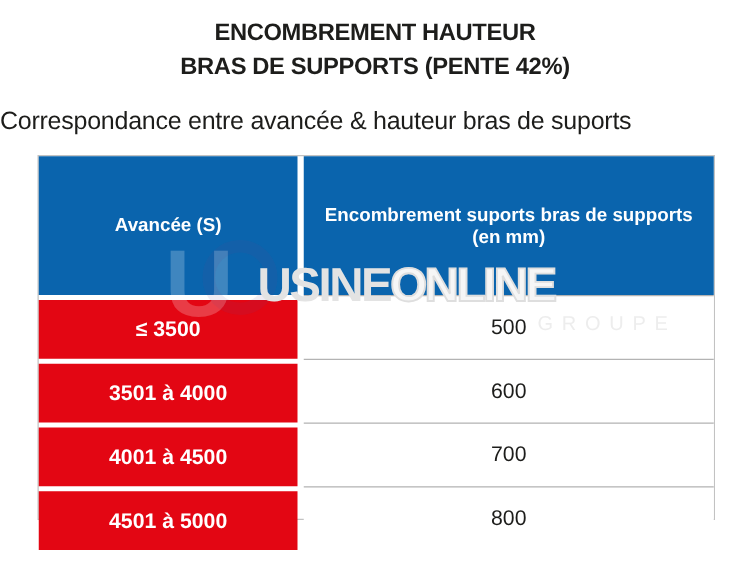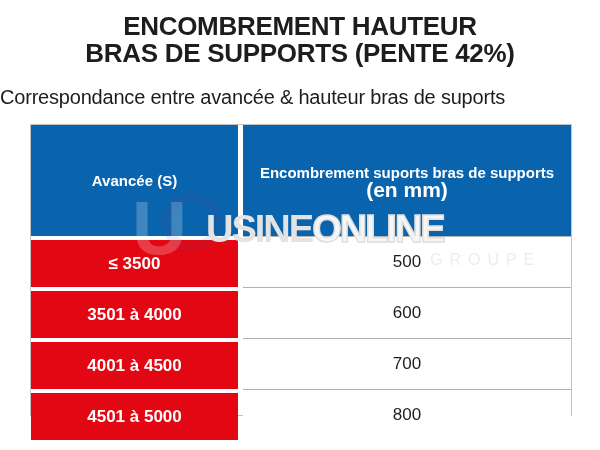--- a/index.html
+++ b/index.html
@@ -7,21 +7,21 @@
     width:600px;height:450px;background:#ffffff;
     font-family:"Liberation Sans", sans-serif;
     position:relative;overflow:hidden;
     -webkit-font-smoothing:antialiased;
   }
   .page{position:absolute;inset:0;width:600px;height:450px;}
 
   
   .title{
     position:absolute;top:13px;left:0;width:600px;
-    text-align:center;font-weight:bold;font-size:26px;line-height:27px;
+    text-align:center;font-weight:bold;font-size:19px;line-height:27px;
     color:#1d1d1b;letter-spacing:-0.3px;
   }
   .subtitle{
     position:absolute;top:86px;left:0;width:596px;
     text-align:left;font-size:20px;color:#1d1d1b;letter-spacing:-0.2px;
   }
 
   
   .table{
     position:absolute;left:30px;top:124px;width:540px;height:290px;
@@ -29,21 +29,21 @@
   }
   .col-left{position:absolute;left:0;top:0;width:207px;height:290px;}
   .col-right{position:absolute;left:212px;top:0;width:328px;height:290px;}
 
   .hcell{
     background:#0a64ad;color:#ffffff;font-weight:bold;
     display:flex;flex-direction:column;align-items:center;justify-content:center;
     text-align:center;height:111px;
   }
   .hcell .l1{font-size:15px;line-height:17px;}
-  .hcell .l2{font-size:21px;line-height:17px;}
+  .hcell .l2{font-size:15px;line-height:17px;}
 
   .red-cell{
     height:47px;margin-top:4px;background:#e30613;color:#ffffff;
     font-weight:bold;font-size:17px;
     display:flex;align-items:center;justify-content:center;
   }
   .val-cell{
     height:51px;box-sizing:border-box;border-top:1px solid #b3b3b3;
     background:#ffffff;color:#1d1d1b;font-weight:normal;font-size:17px;
     display:flex;align-items:center;justify-content:center;

